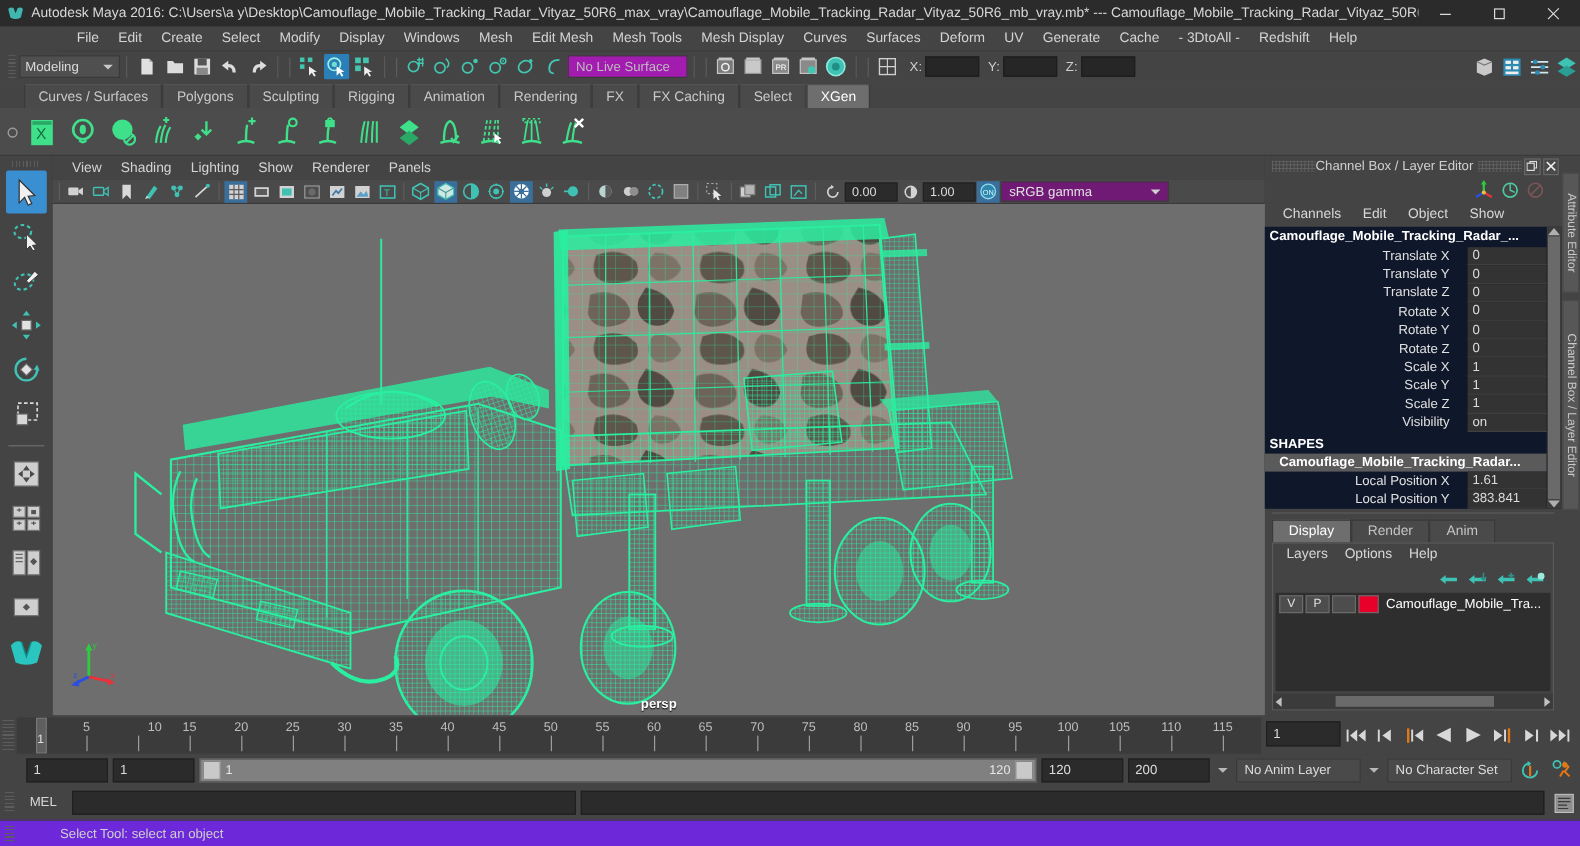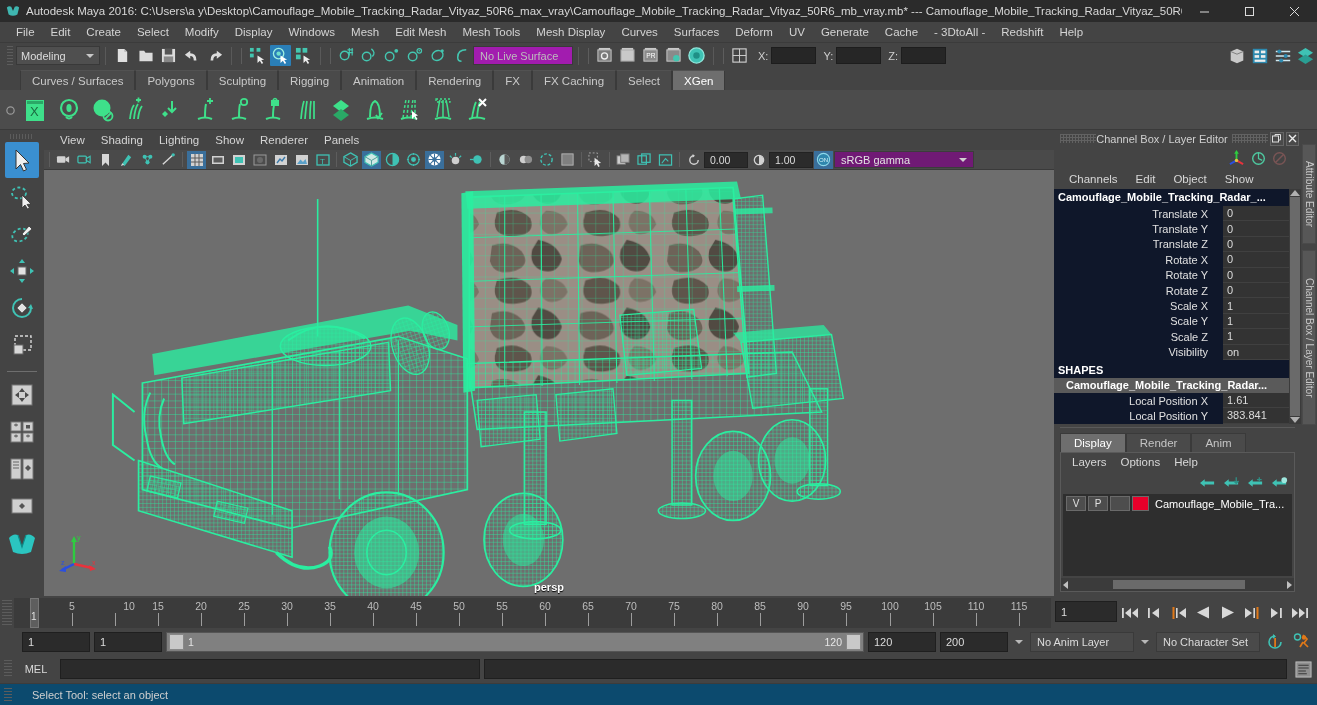--- a/index.html
+++ b/index.html
@@ -22,21 +22,21 @@
     font-size:11.5px; color:#d8d8d8; white-space:nowrap; overflow:hidden;
     flex:1 1 auto; letter-spacing:0px;
   }
   .tb-btns{ display:flex; height:22px; flex:0 0 auto; }
   .tb-btn{ width:45px;height:22px; display:flex;align-items:center;justify-content:center; }
   .tb-btn svg{ stroke:#dcdcdc; stroke-width:1; fill:none; }
 
   
   .menubar{
     height:21px; background:#444444; display:flex; align-items:center;
-    padding-left:8px; flex:0 0 21px; border-bottom:1px solid #3b3b3b;
+    padding-left:8px; flex:0 0 21px; border-bottom:1px solid #3b3b3b;margin-left:48px;
   }
   .menu-item{
     padding:0 8px; height:21px; line-height:21px; font-size:11.5px; color:#d4d4d4; cursor:default;
     white-space:nowrap;
   }
 
   
   .statusbar{
     height:25px; background:#444444; display:flex; align-items:center; flex:0 0 25px;
     padding-left:4px; gap:0px;
@@ -226,22 +226,22 @@
   .cmd-row{height:28px;background:#444;display:flex;align-items:center;flex:0 0 28px;padding-left:4px;gap:4px;}
   .cmd-grip{width:8px;height:18px;
      background:repeating-linear-gradient(to bottom,#5c5c5c 0 1px,transparent 1px 3px);}
   .cmd-lbl{width:40px;text-align:center;font-size:11px;color:#d8d8d8;}
   .cmd-input{width:420px;height:20px;background:#2b2b2b;border:1px solid #1f1f1f;}
   .cmd-out{flex:1 1 auto;height:20px;background:#2b2b2b;border:1px solid #1f1f1f;margin-right:2px;}
   .cmd-icon{width:20px;height:20px;display:flex;align-items:center;justify-content:center;
             margin-right:4px;}
 
   
-  .help-row{height:22px;background:#0c4a6e;display:flex;align-items:center;flex:0 0 22px;
-            padding-left:4px;gap:2px;border-top:1px solid #3c3c3c;}
+  .help-row{height:22px;background:#6d28d9;display:flex;align-items:center;flex:0 0 22px;
+            padding-left:4px;gap:20px;border-top:1px solid #3c3c3c;}
   .help-grip{width:8px;height:14px;
      background:repeating-linear-gradient(to bottom,#5c5c5c 0 1px,transparent 1px 3px);}
   .help-txt{font-size:11px;color:#cfcfcf;margin-left:18px;}
 </style>
 </head>
 <body>
 
 <div class="app">
 
   <div class="titlebar">

